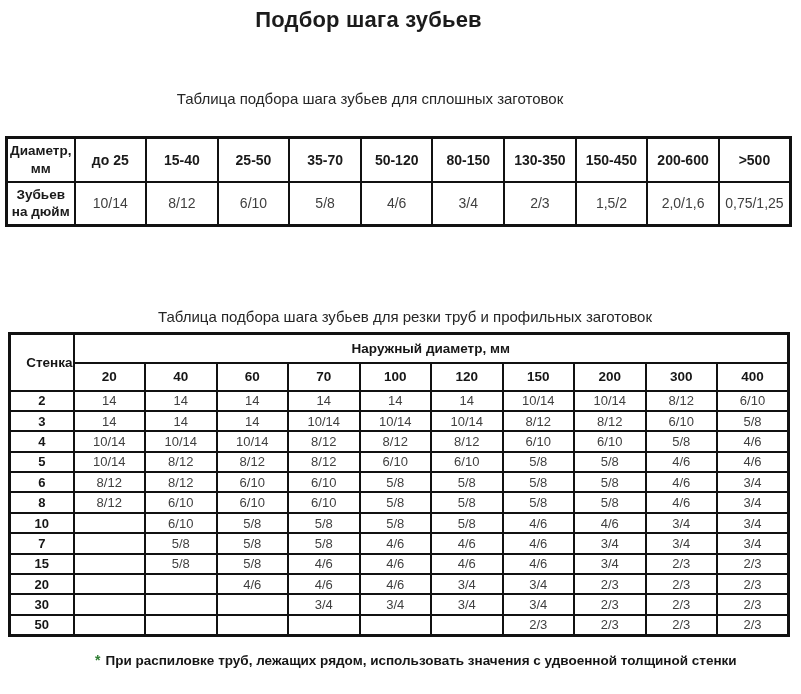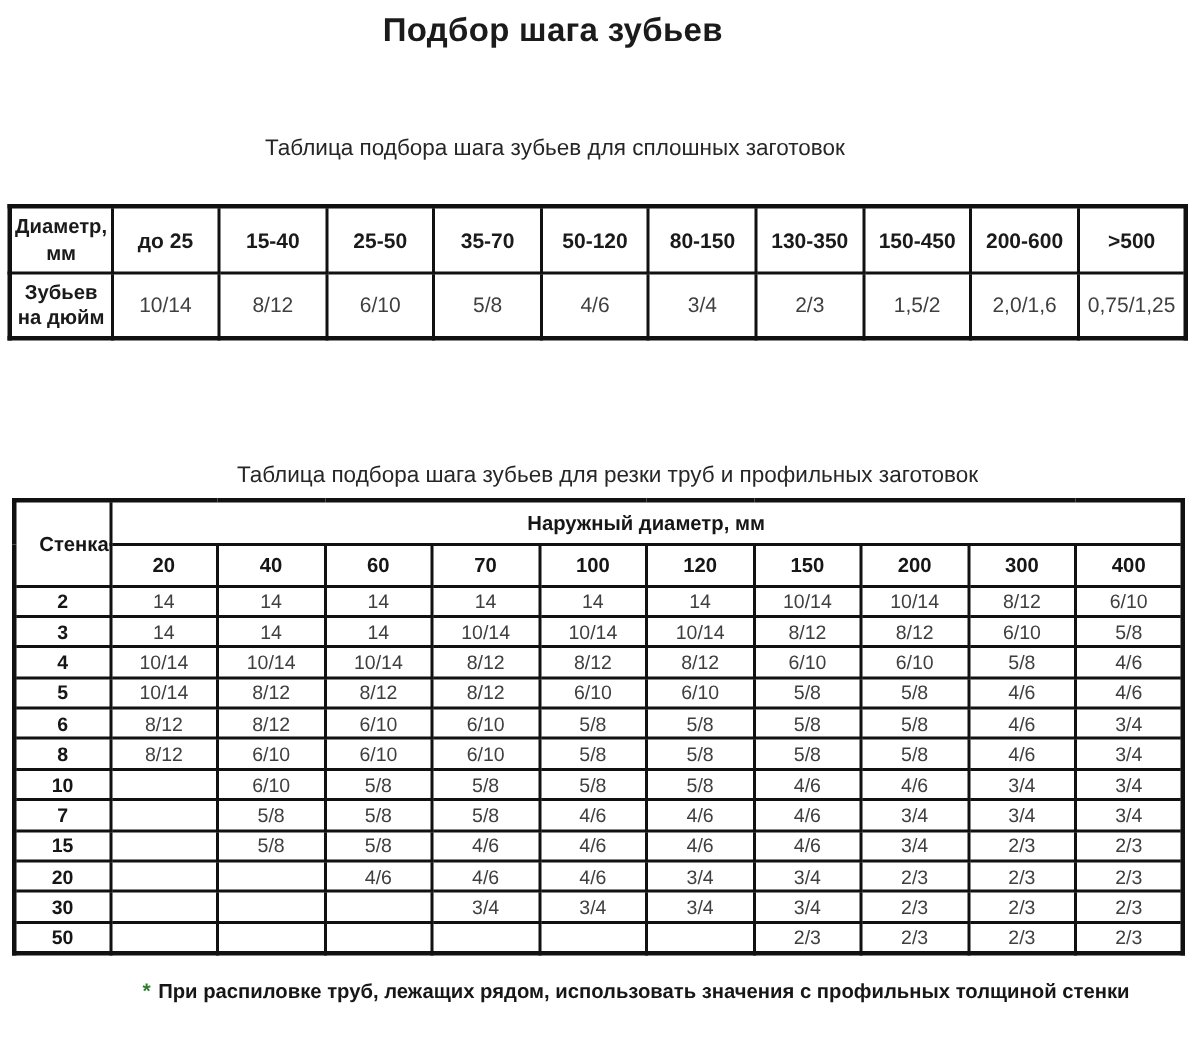--- a/index.html
+++ b/index.html
@@ -267,16 +267,16 @@
           <td></td>
           <td>2/3</td>
           <td>2/3</td>
           <td>2/3</td>
           <td>2/3</td>
         </tr>
       </tbody>
   </table>
 
   <p class="footnote">
-    <span class="asterisk" style="color: rgb(46, 125, 50);">*</span><span>При распиловке труб, лежащих рядом, использовать значения с профильных толщиной стенки</span>
+    <span class="asterisk" style="color: rgb(46, 125, 50);">*</span><span>При распиловке труб, лежащих рядом, использовать значения с удвоенной толщиной стенки</span>
   </p>
 
 </div>
 
 </body></html>

